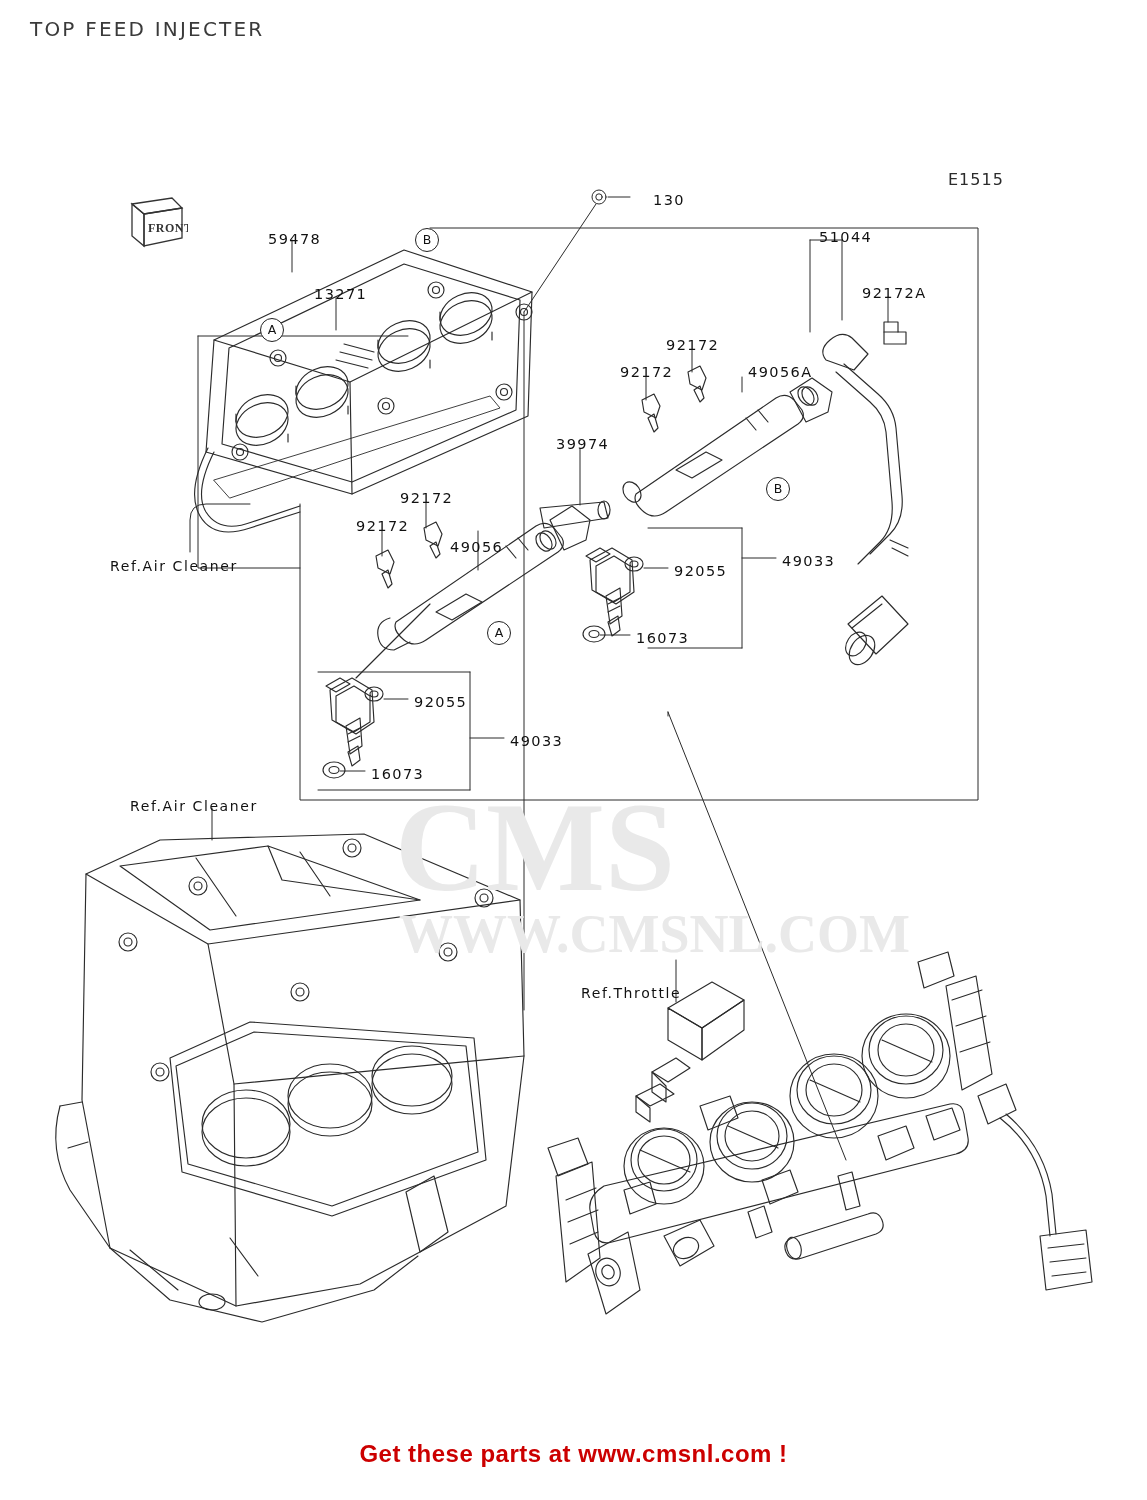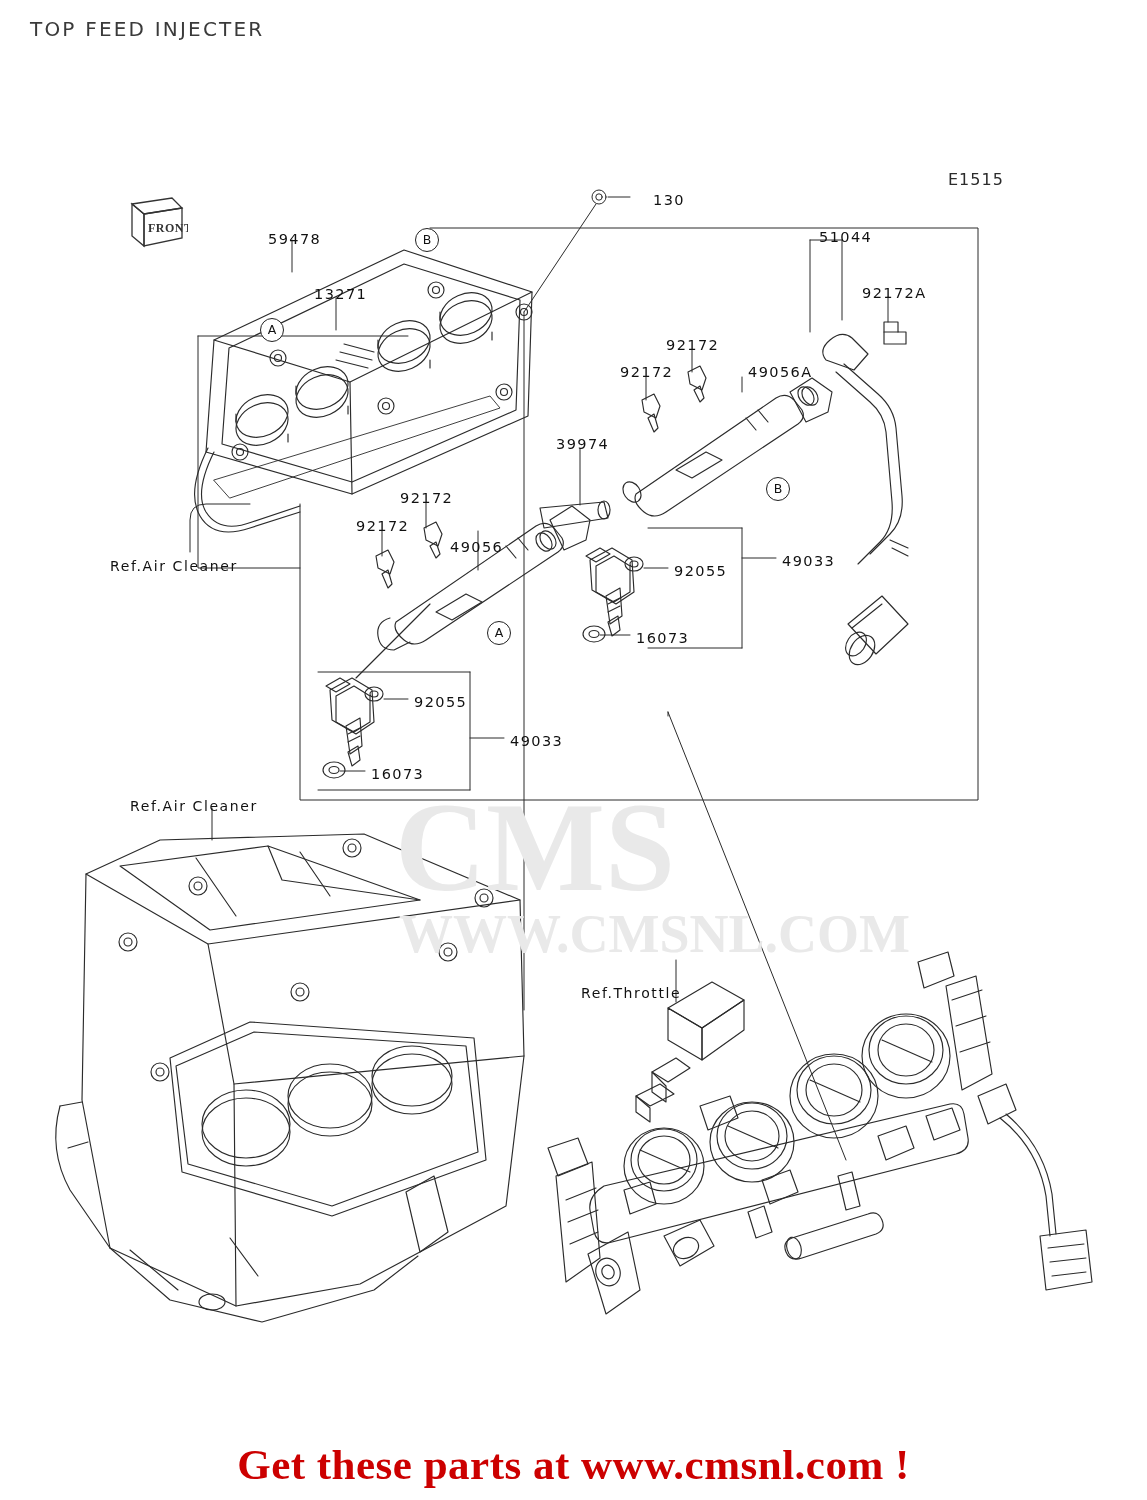--- a/index.html
+++ b/index.html
@@ -31,23 +31,23 @@
     font-size: 16px;
     letter-spacing: 1px;
     color: #2b2b2b;
   }
   #footer-cta {
     position: absolute;
     left: 0;
     top: 1440px;
     width: 100%;
     text-align: center;
-    font-family: Liberation Serif, serif;
+    font-family: Liberation Sans, sans-serif;
     font-weight: bold;
-    font-size: 43px;
+    font-size: 24px;
     color: #cc0000;
     letter-spacing: 0.5px;
   }
   .part-label {
     position: absolute;
     font-size: 14.5px;
     letter-spacing: 1.4px;
     color: #111;
     white-space: nowrap;
     font-family: "DejaVu Sans", sans-serif;

